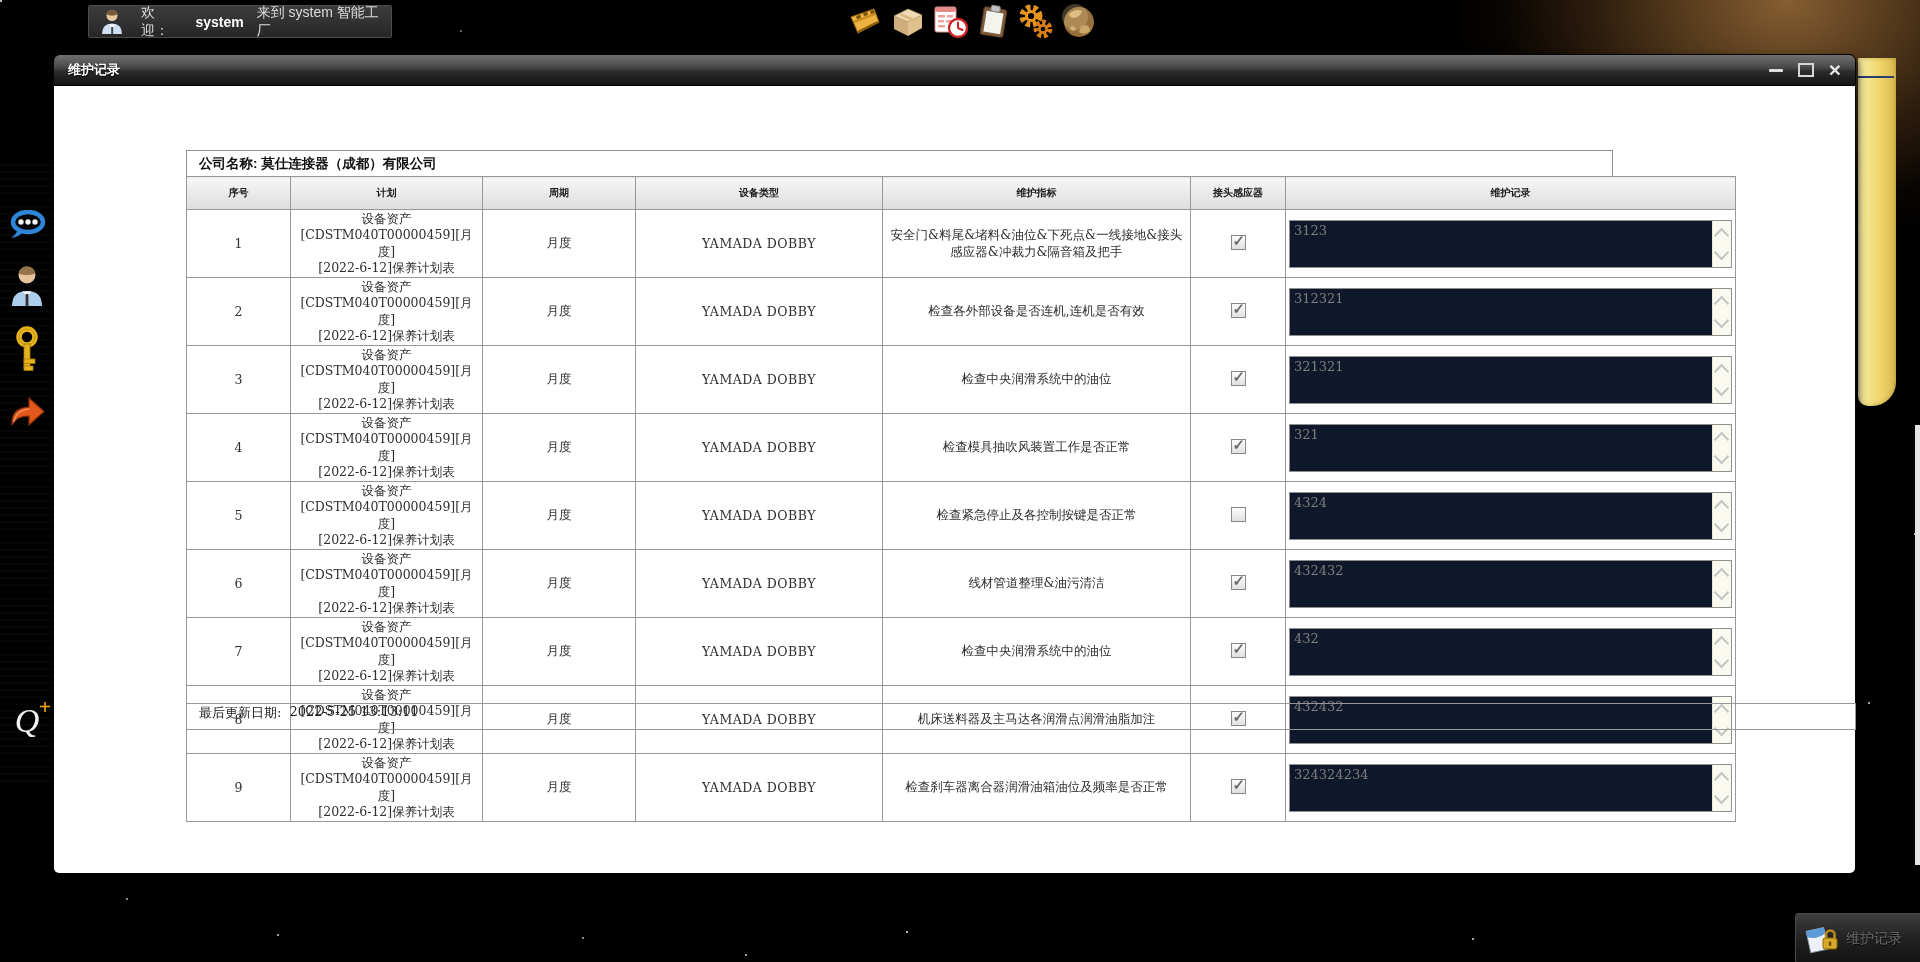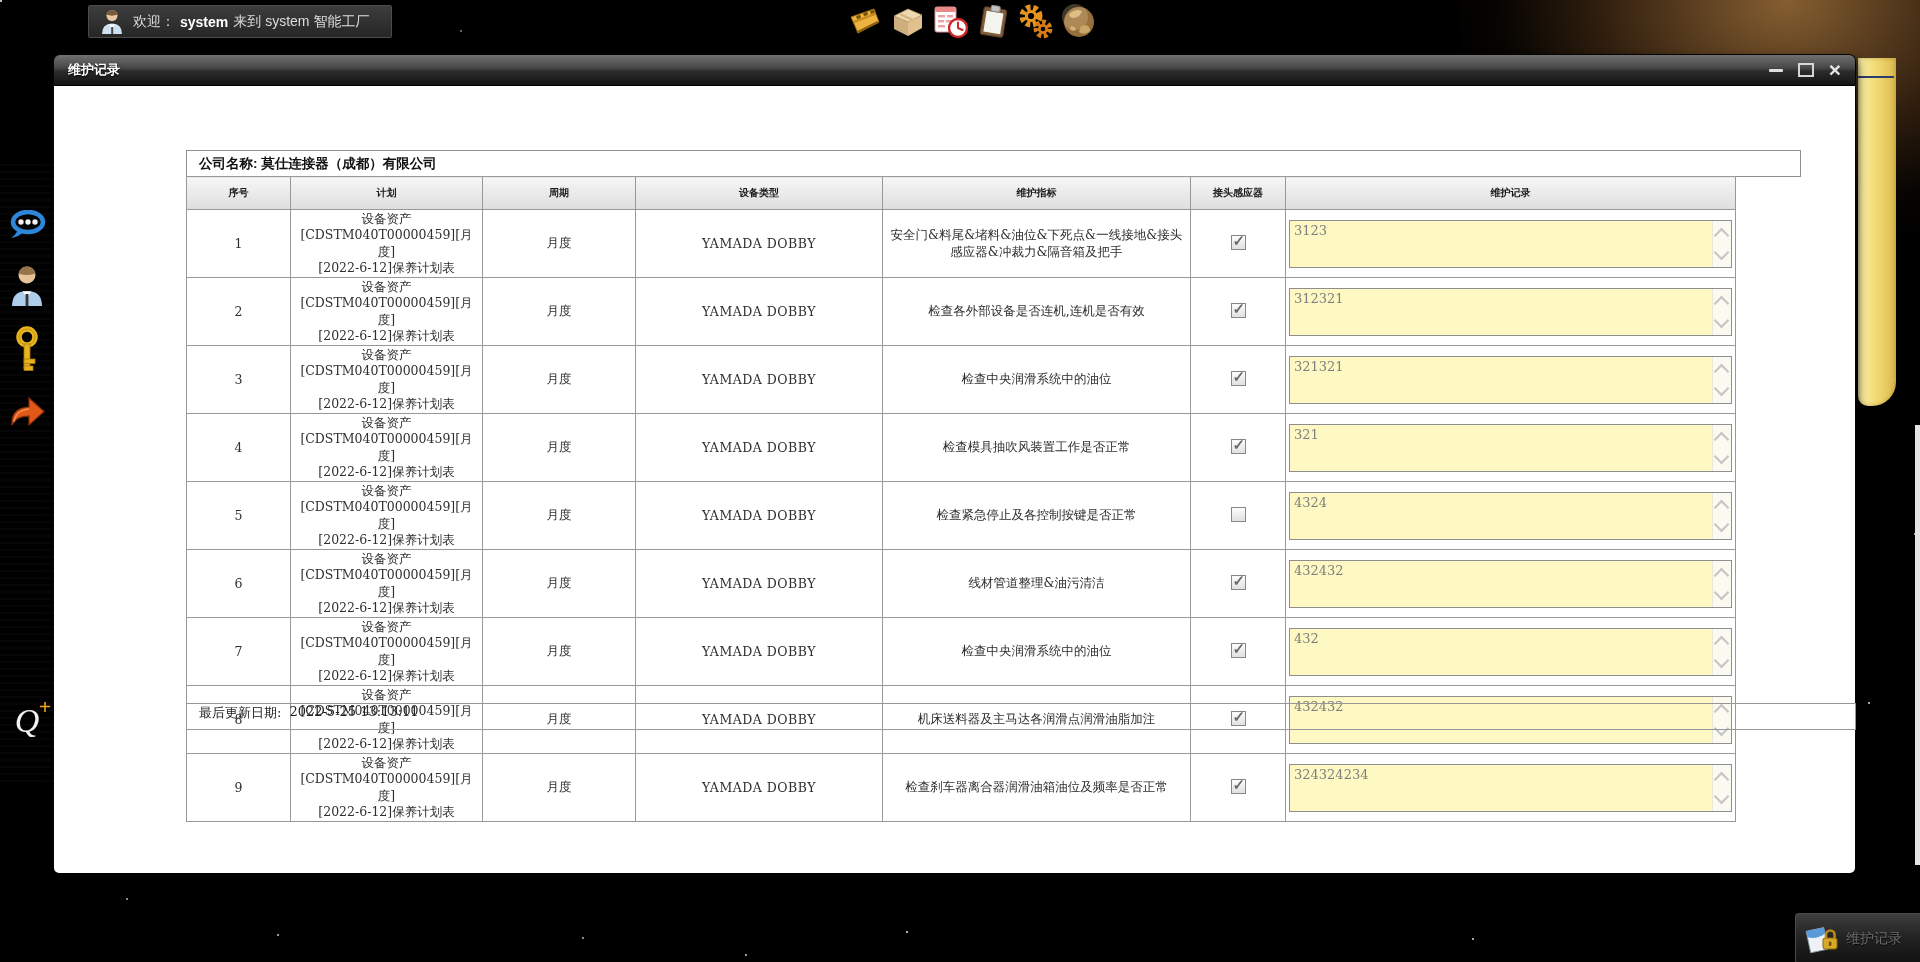--- a/index.html
+++ b/index.html
@@ -11,21 +11,21 @@
   .glow{position:absolute;left:1460px;top:-90px;width:480px;height:330px;pointer-events:none;
     background:radial-gradient(ellipse at 68% 28%, rgba(205,145,75,.65), rgba(140,88,40,.32) 42%, rgba(60,38,18,.12) 62%, transparent 75%);}
   .stars-bright{position:absolute;width:2px;height:2px;background:#fff;border-radius:50%;
     box-shadow:1385px 88px #fff,1502px 58px #ddd,1728px 165px #eee,1236px 116px #ccc,
     881px 121px #bbb,1641px 429px #eee,1573px 546px #fff,1840px 362px #ccc,1197px 772px #ddd,
     906px 931px #eee,277px 934px #ccc,126px 898px #bbb,1472px 938px #ddd,745px 954px #ccc,
     1868px 702px #ddd,1914px 533px #eee,582px 937px #bbb,460px 30px #888,718px 118px #777;}
   
   .welcome-bar{position:absolute;left:88px;top:5px;width:302px;height:31px;z-index:3;
     background:linear-gradient(180deg,#3d3d3d,#262626);border:1px solid #4c4c4c;border-radius:2px;
-    display:flex;align-items:center;color:#dcdcdc;font-size:14px;}
+    display:flex;align-items:center;color:#dcdcdc;font-size:14px;gap:8px;}
   .welcome-bar .avatar{margin:0 10px 0 12px;display:inline-flex;}
   .welcome-bar .w-user{font-weight:bold;color:#fff;margin:0 5px;}
   
   .toolbar{position:absolute;left:843px;top:1px;display:flex;gap:2px;z-index:3;}
   .tool{width:41px;height:41px;display:flex;align-items:center;justify-content:center;cursor:pointer;}
   
   .sidebar{position:absolute;left:0;top:160px;width:54px;height:622px;z-index:1;
     background:linear-gradient(90deg,#2c2c2c,#303030 80%,#222);
     border-right:1px solid #3d3d3d;
     background-image:repeating-linear-gradient(0deg, rgba(255,255,255,.025) 0 2px, transparent 2px 7px);}
@@ -46,40 +46,40 @@
     background:linear-gradient(180deg,#707070 0%,#484848 42%,#2b2b2b 55%,#141414 100%);
     border-bottom:1px solid #000;}
   .titlebar .title{position:absolute;left:14px;top:6px;color:#fff;font-size:13px;font-weight:bold;
     text-shadow:0 1px 2px #000;}
   .controls{position:absolute;right:14px;top:0;height:30px;display:flex;align-items:center;gap:15px;}
   .btn-min{width:14px;height:3px;background:#dedede;border-radius:1px;cursor:pointer;}
   .btn-max{width:12px;height:10px;border:2px solid #d6d6d6;cursor:pointer;}
   .btn-close{color:#e6e6e6;font-size:21px;font-weight:bold;line-height:22px;cursor:pointer;}
   .win-body{position:relative;height:787px;background:#fff;border-radius:0 0 5px 5px;}
   
-  .company-row{position:absolute;left:132px;top:64px;width:1615px;height:27px;
+  .company-row{position:absolute;left:132px;top:64px;width:1427px;height:27px;
     border:1px solid #8f8f8f;display:flex;align-items:center;padding-left:12px;box-sizing:border-box;
     font-size:13.5px;font-weight:bold;color:#111;}
   table.mtable{position:absolute;left:132px;top:90px;width:1549px;border-collapse:collapse;table-layout:fixed;}
   .mtable th,.mtable td{border:1px solid #989898;}
   .mtable th{height:30px;background:linear-gradient(180deg,#f6f6f6,#dedede);
     font-size:10px;font-weight:bold;color:#1a1a1a;}
   .mtable td{height:52px;text-align:center;vertical-align:middle;
     font-family:"DejaVu Serif","Liberation Serif",serif;font-size:12.5px;color:#2e2e2e;}
   .c-plan div{line-height:1.3;}
   .c-ind{text-align:right;padding:2px 4px;line-height:1.35;}
   .c-dev{letter-spacing:.5px;}
   
   .checkbox{display:inline-block;width:15px;height:15px;border:1px solid #878787;box-sizing:border-box;
     background:linear-gradient(180deg,#fdfdfd,#e0e0e0);position:relative;cursor:pointer;}
   .checkbox.checked::after{content:"\2713";position:absolute;left:1px;top:-4px;font-size:15px;
     font-weight:bold;color:#6b6b6b;}
   
   .c-rec{padding:0 3px;}
-  .rec{position:relative;height:46px;background:#fef9c3;border:1px solid #8f8f8f;text-align:left;cursor:text;}
+  .rec{position:relative;height:46px;background:#0f172a;border:1px solid #8f8f8f;text-align:left;cursor:text;}
   .rec .val{position:absolute;left:4px;top:2px;color:#7e7e7e;font-size:13px;
     font-family:"DejaVu Serif","Liberation Serif",serif;}
   .rec .sb{position:absolute;right:0;top:0;bottom:0;width:18px;background:#fafaf0;border-left:1px solid #e8e8d4;cursor:pointer;}
   .chev{position:absolute;right:4px;width:9px;height:9px;border-left:2px solid #c4c4c4;border-top:2px solid #c4c4c4;}
   .chev.up{top:9px;transform:rotate(45deg);}
   .chev.down{bottom:9px;transform:rotate(225deg);}
   
   .footer-row{position:absolute;left:132px;top:617px;width:1670px;height:27px;border:1px solid #979797;
     box-sizing:border-box;display:flex;padding-left:12px;
     font-family:"DejaVu Serif","Liberation Serif",serif;font-size:13px;color:#222;}

